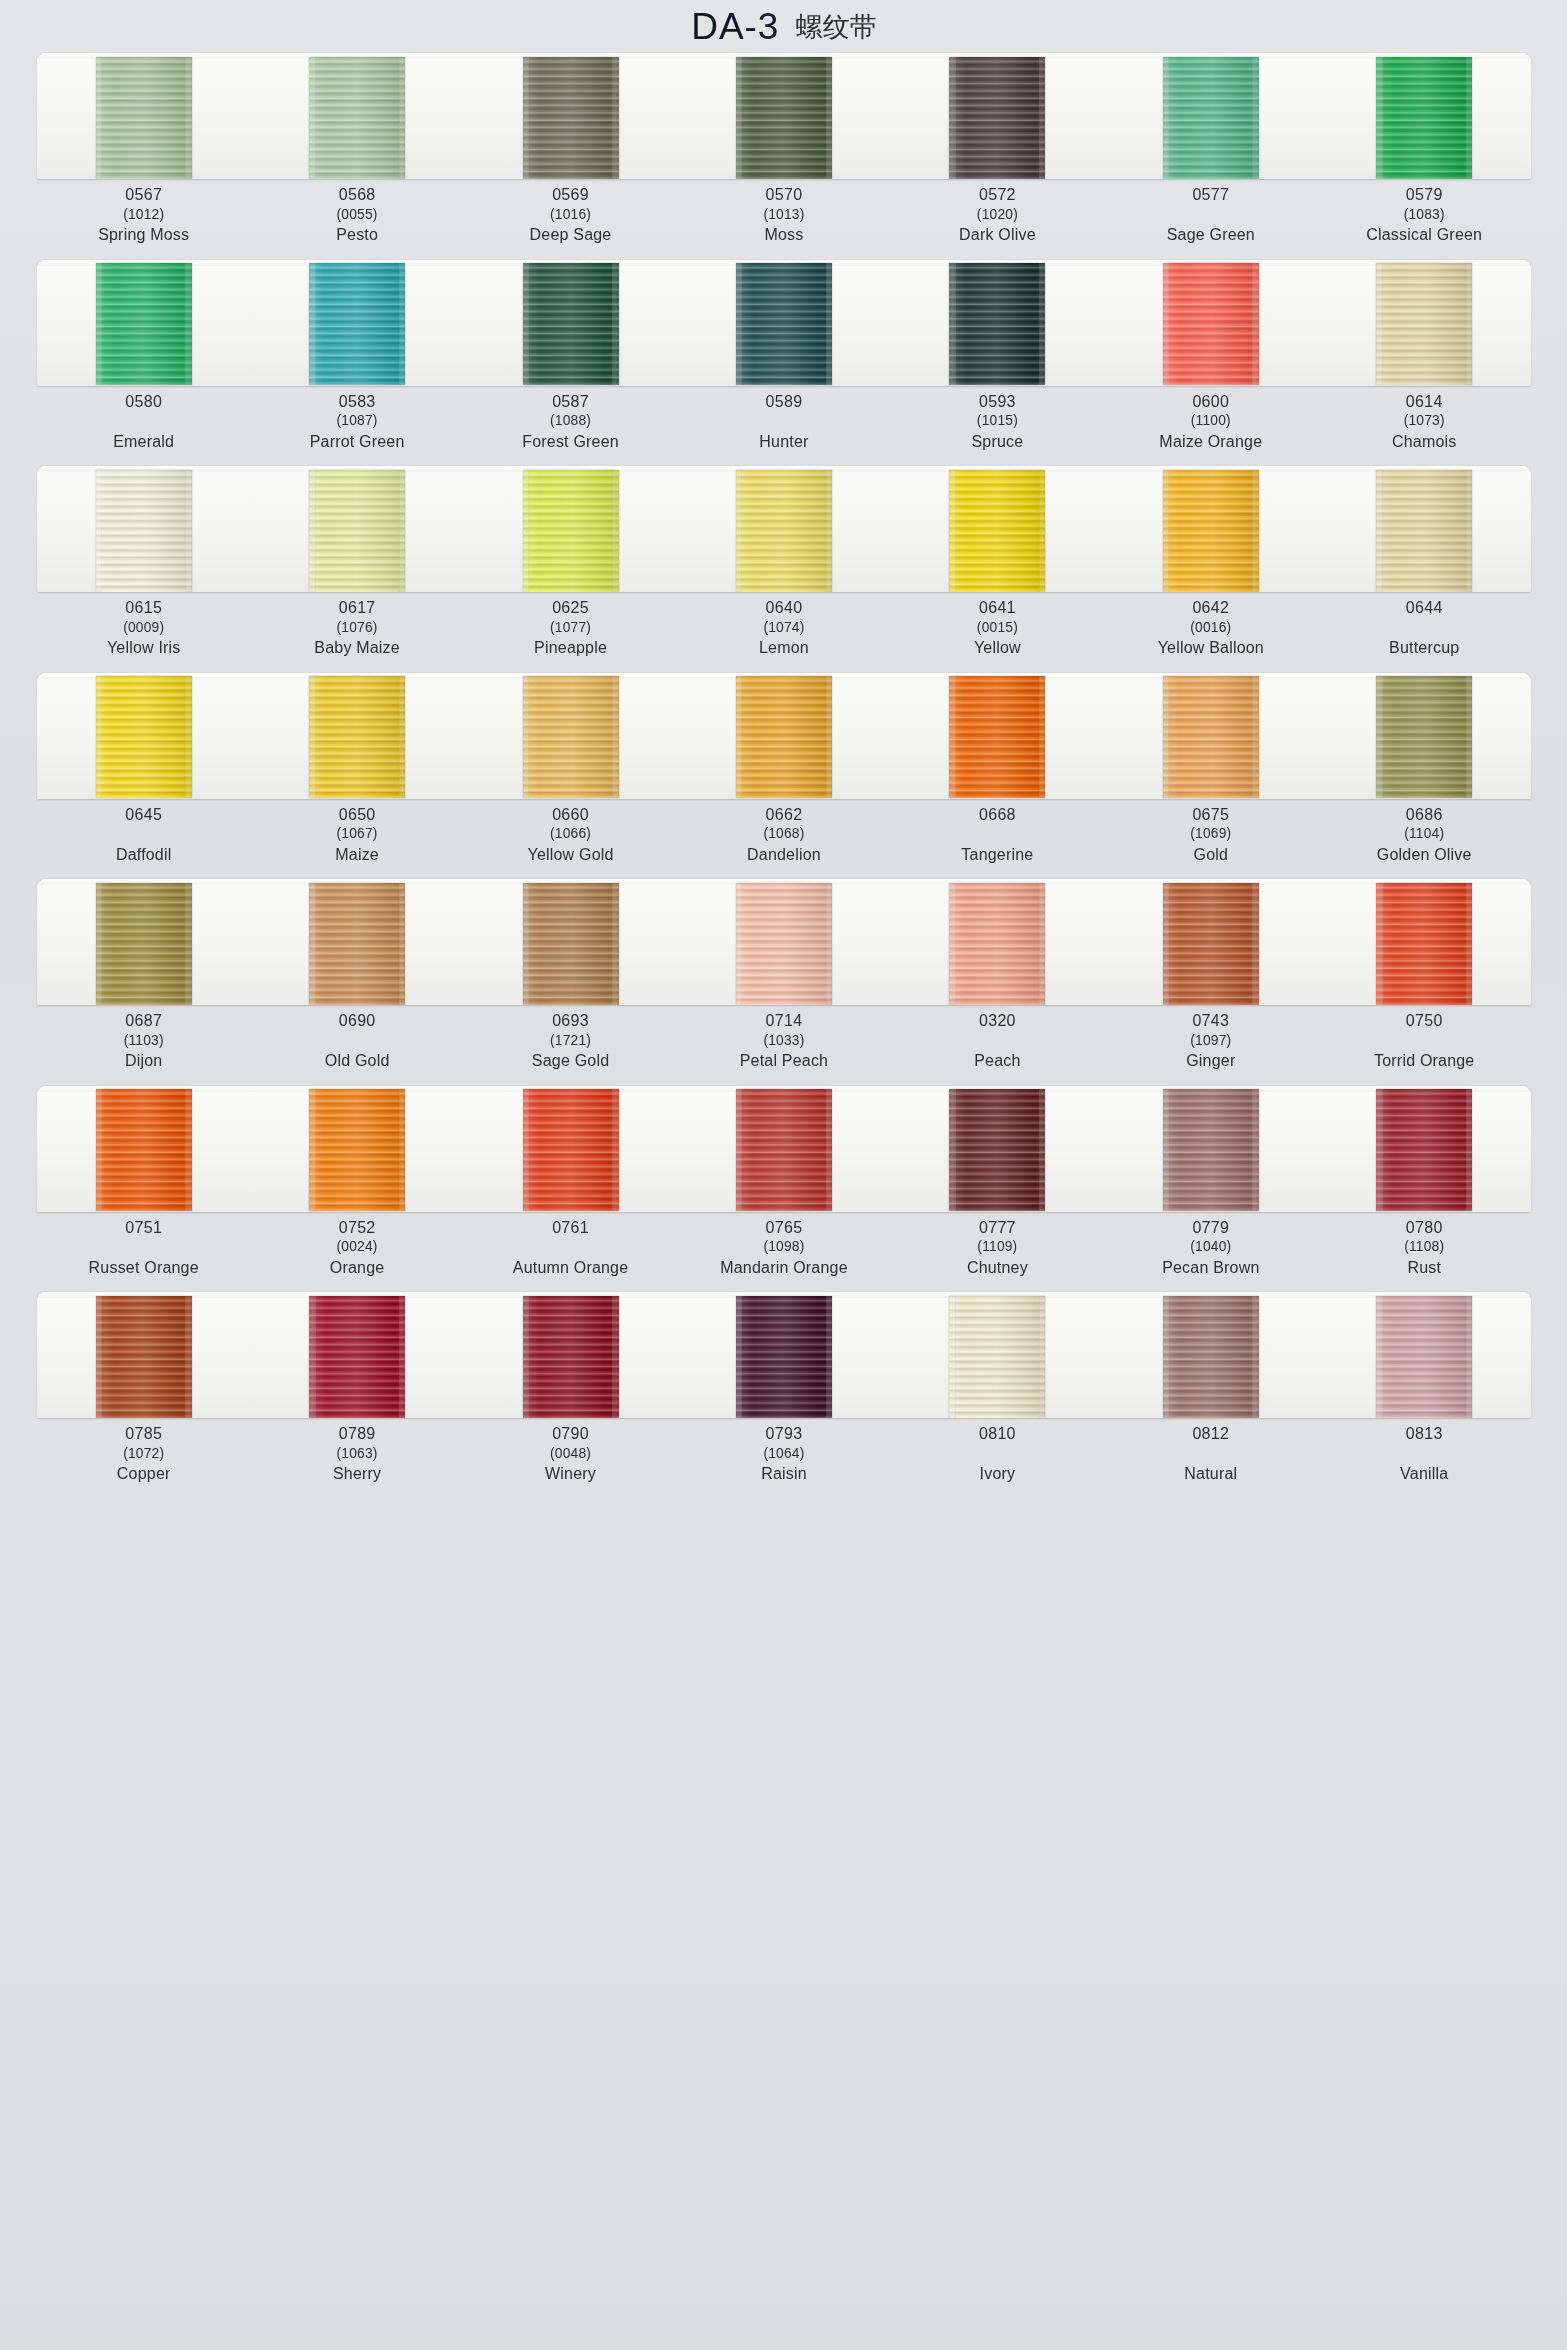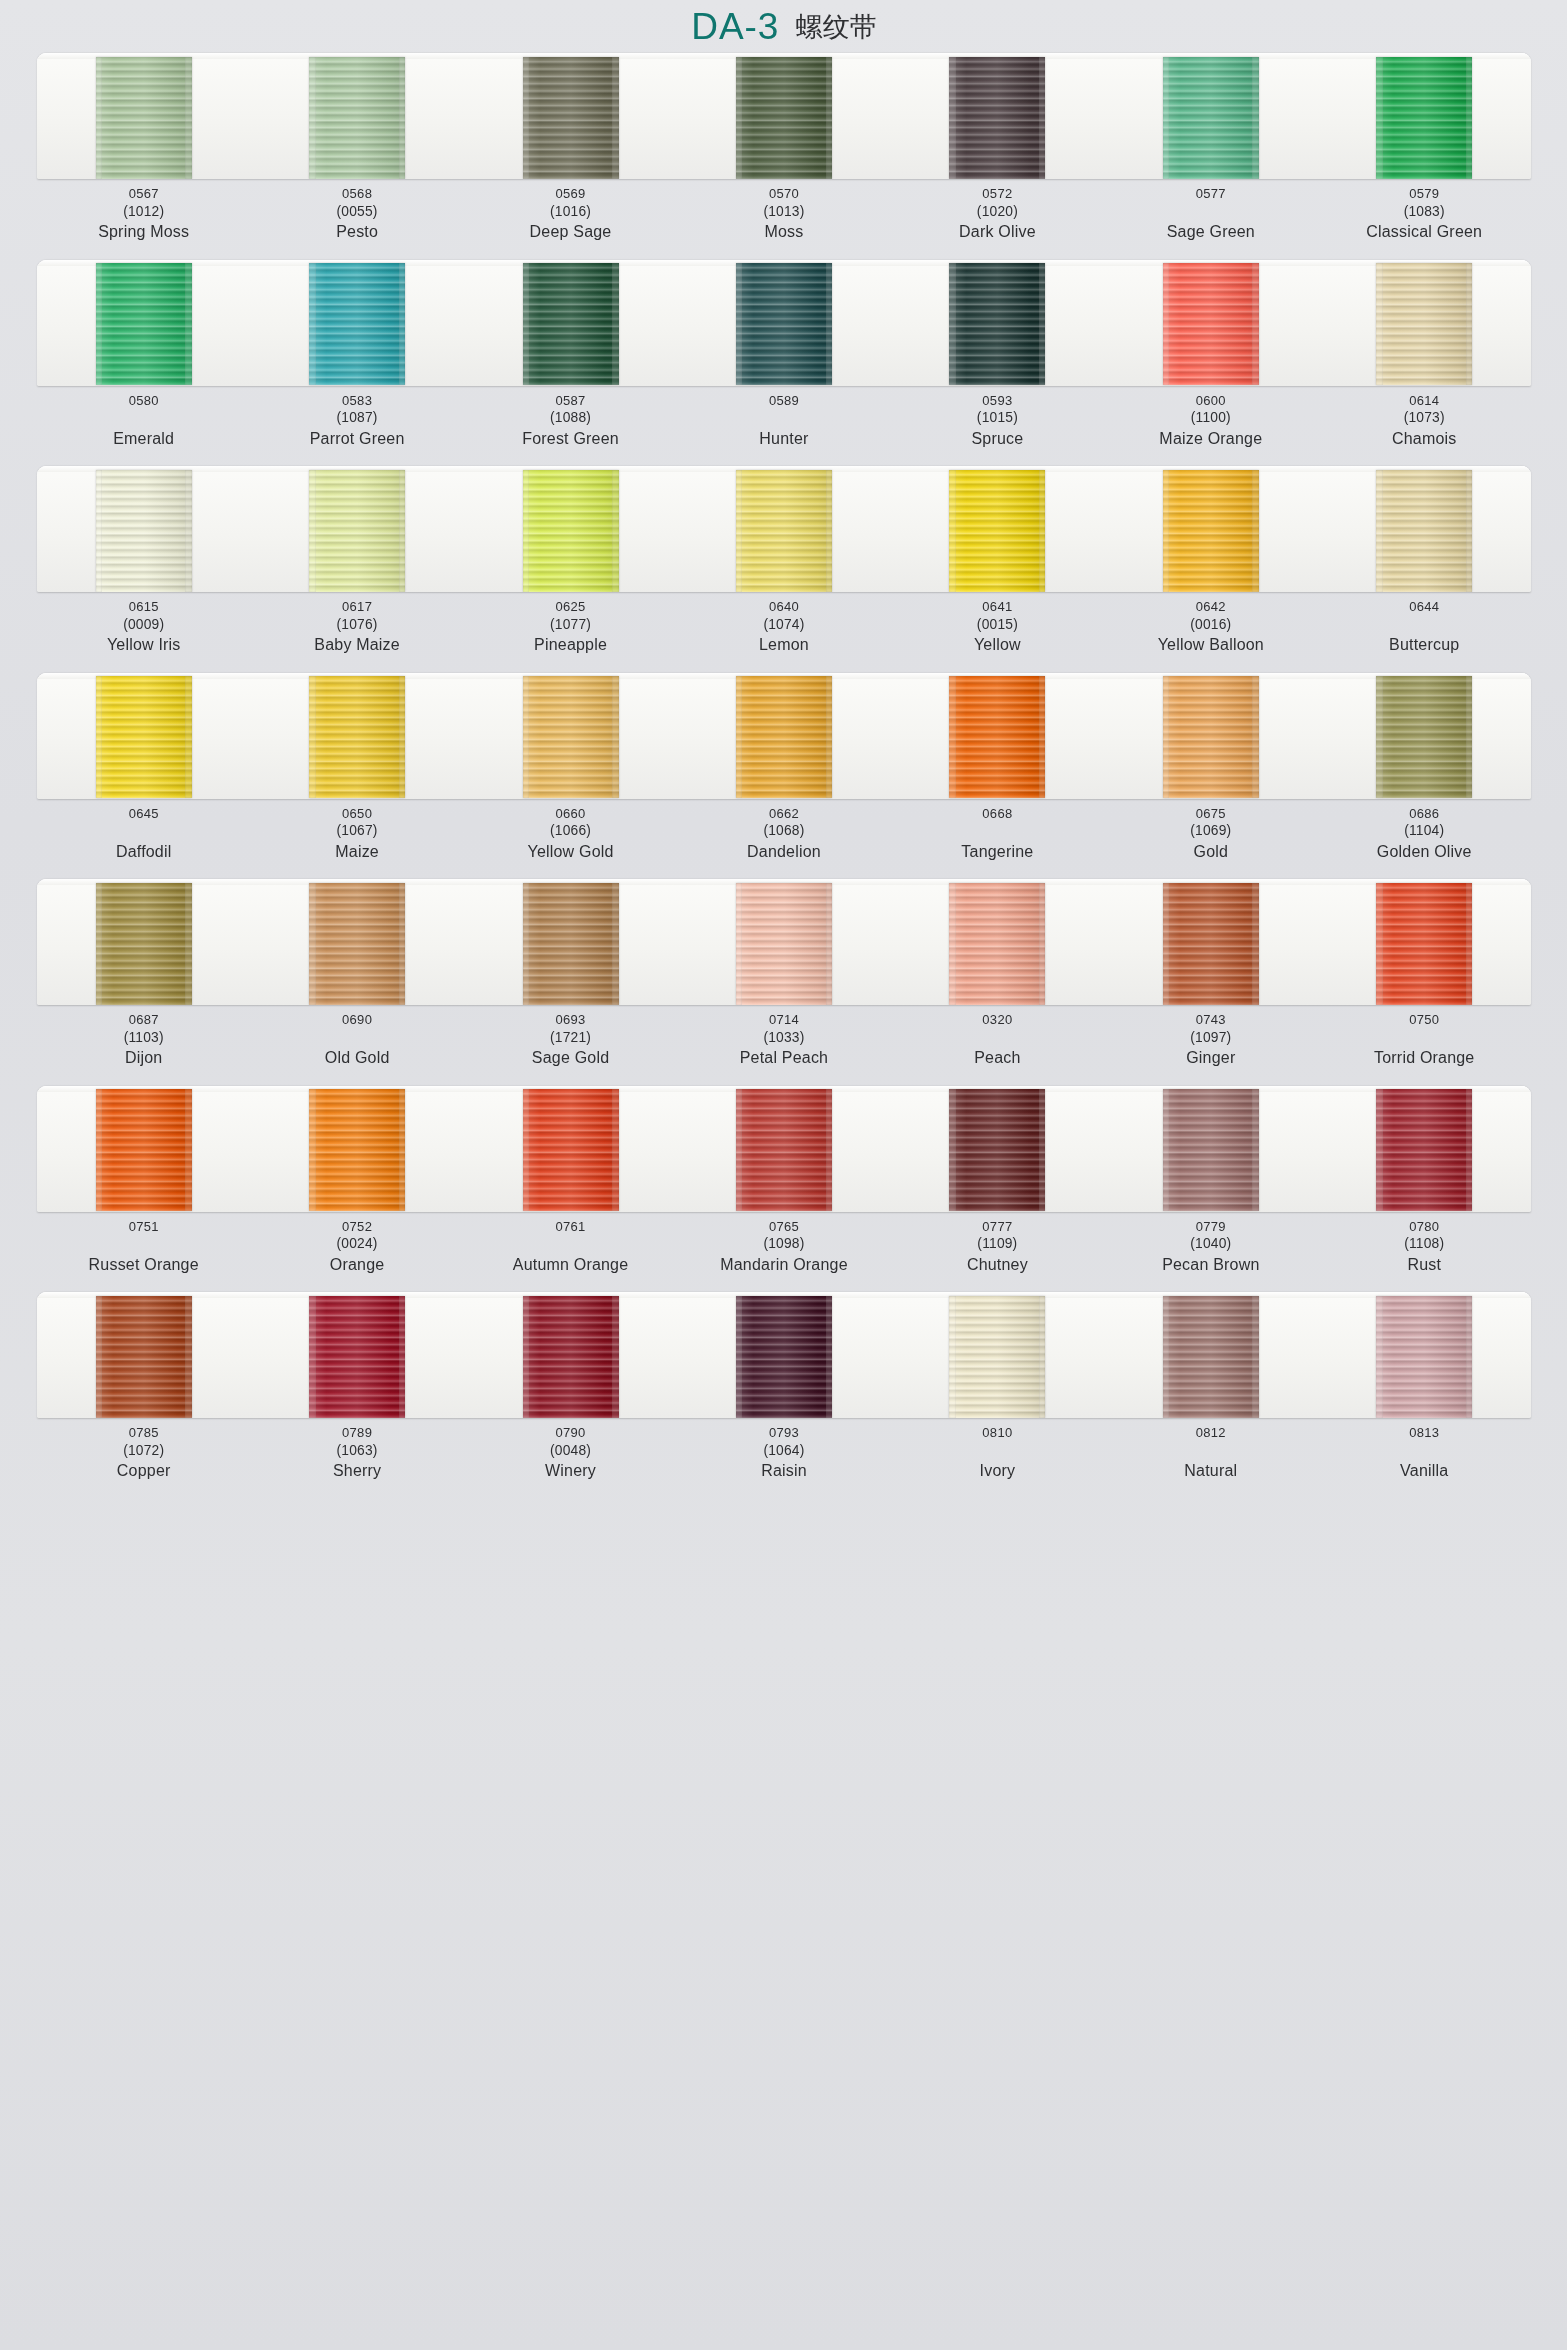--- a/index.html
+++ b/index.html
@@ -18,21 +18,21 @@
   .page-header{
     height:53px;
     display:flex;
     align-items:center;
     justify-content:center;
     gap:16.5px;
   }
   .title-code{
     font-size:37px;
     letter-spacing:0.9px;
-    color:#0f766e;
+    color:#0f172a;
     font-family:"Liberation Sans", sans-serif;
     line-height:1;
     font-weight:400;
   }
   .title-cn{
     font-size:27px;
     color:#2f3033;
     font-family:"DejaVu Sans", sans-serif;
     line-height:1;
     font-weight:400;
@@ -115,21 +115,21 @@
     padding-top:8.3px;
     height:75px;
   }
   .lab{
     flex:1 1 0;
     text-align:center;
     color:#2e2f32;
     line-height:1.0;
   }
   .lab .code{
-    font-size:13px;
+    font-size:16px;
     letter-spacing:0.3px;
     margin-bottom:4.6px;
     white-space:nowrap;
   }
   .lab .alt{
     font-size:13.8px;
     letter-spacing:0.2px;
     margin-bottom:5.5px;
     white-space:nowrap;
     min-height:13.8px;

